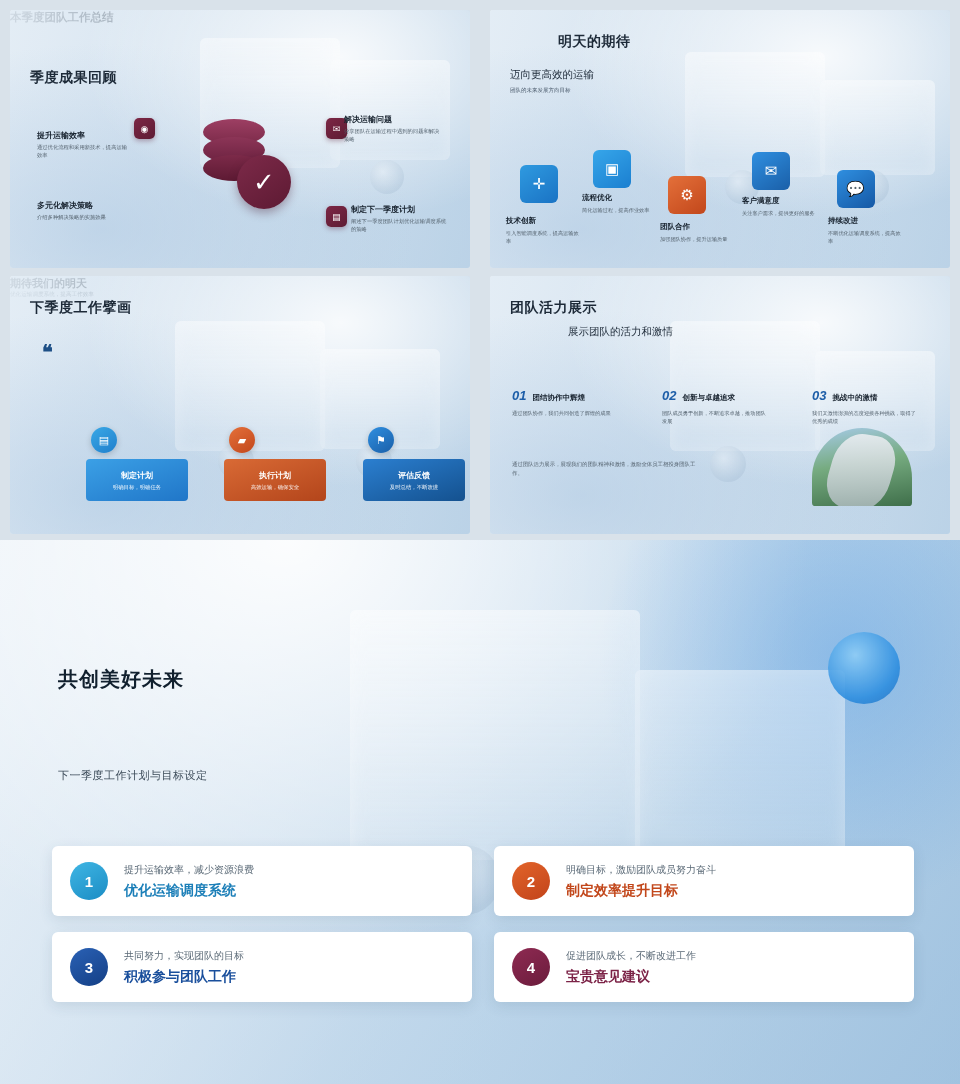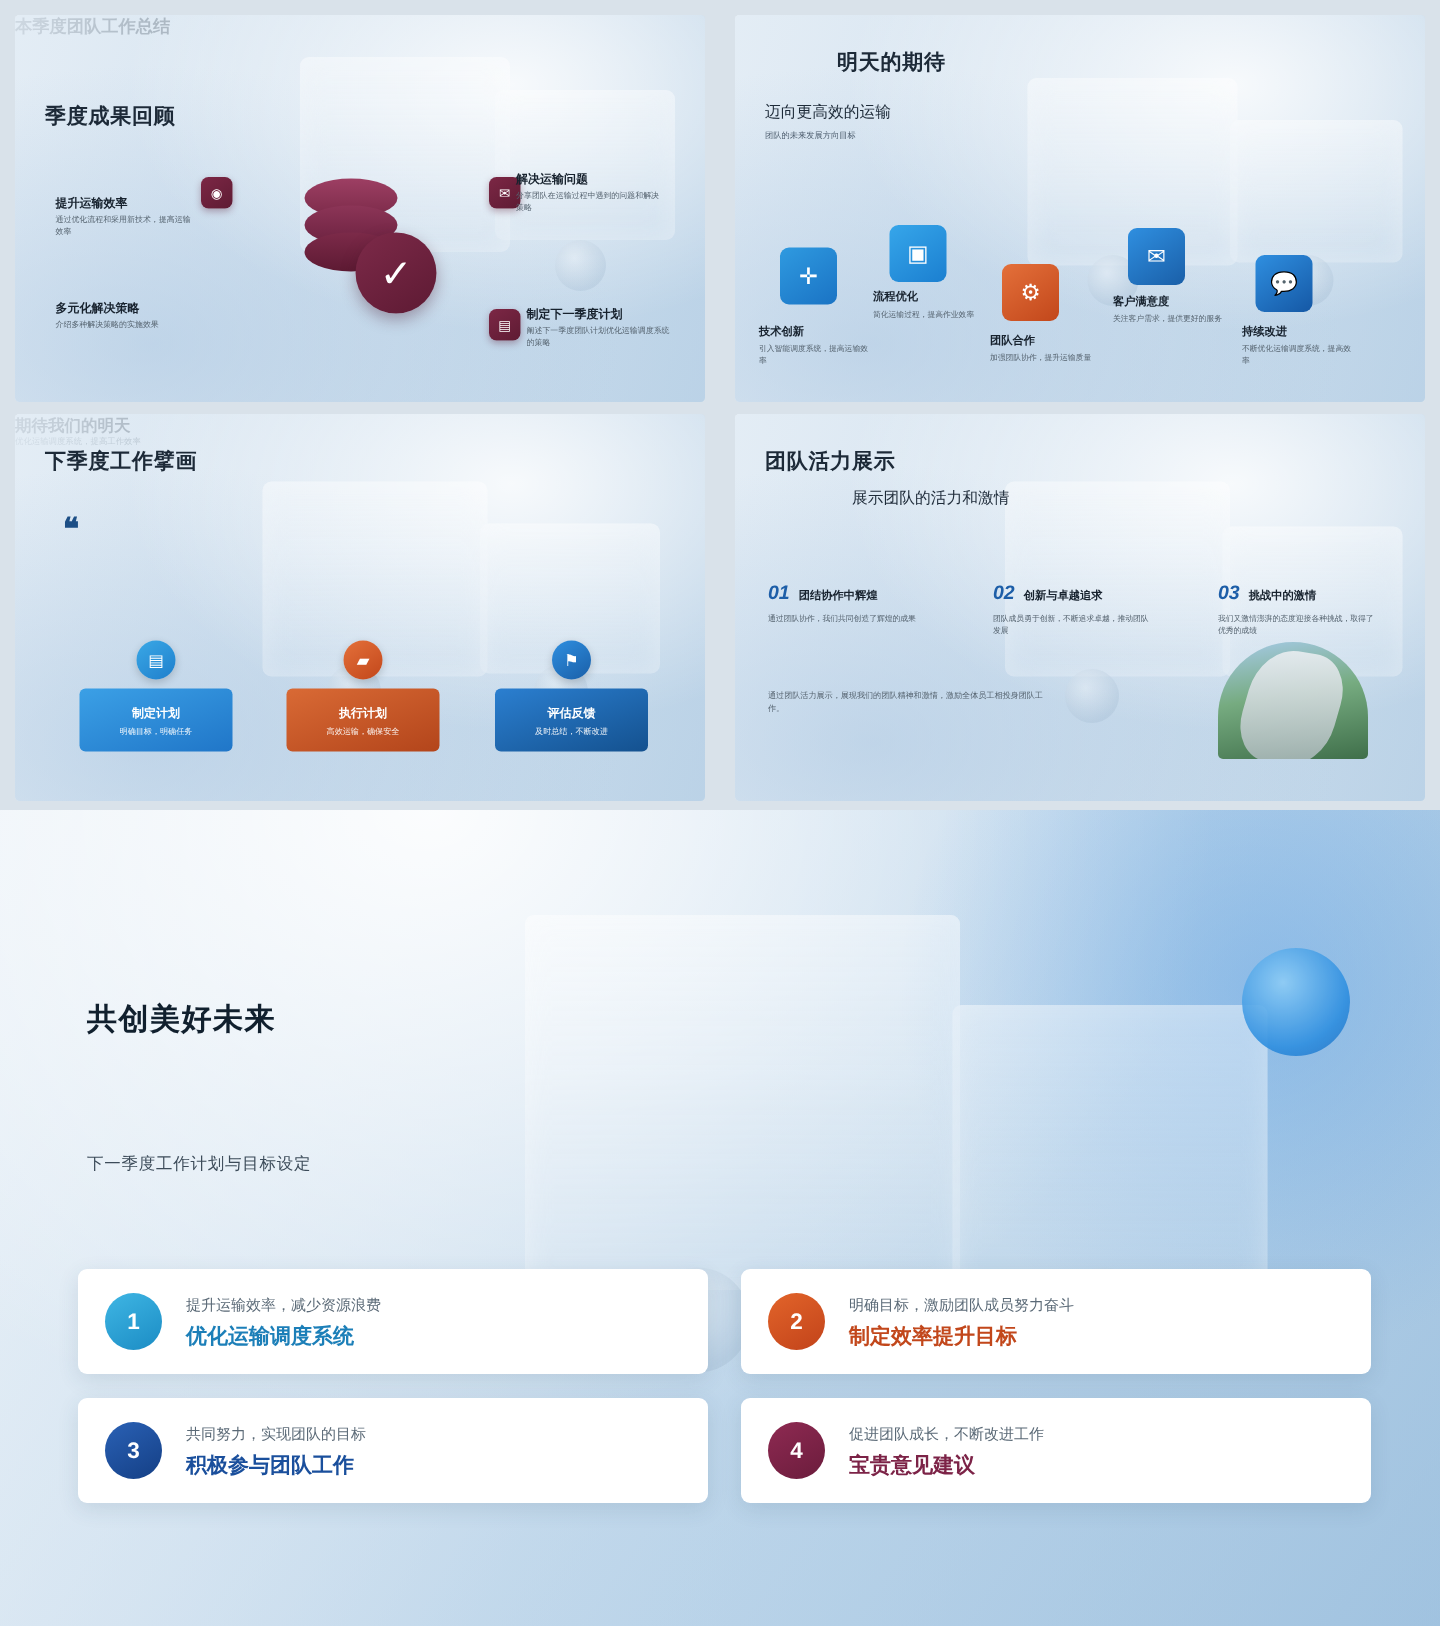--- a/index.html
+++ b/index.html
@@ -90,21 +90,21 @@
   .quote-mark { position:absolute; left:32px; top:64px; font-size:20px; color:#1d4f86; font-weight:bold; font-family:"Liberation Serif", serif; }
   #s3-quote { left:58px; top:66px; font-size:11px; font-weight:bold; color:#17222e; }
   #s3-qdesc { left:58px; top:90px; font-size:5.6px; color:#55636f; }
   .s3-icon {
     position:absolute; width:26px; height:26px; border-radius:50%;
     display:flex; align-items:center; justify-content:center; color:#fff; font-size:11px;
     box-shadow:0 2px 6px rgba(0,0,0,.18);
   }
   .s3-box {
     position:absolute; width:102px; height:42px; border-radius:4px;
-    color:#fff; display:flex; flex-direction:column; align-items:center; justify-content:center; gap:3px;
+    color:#fff; display:flex; flex-direction:column; align-items:center; justify-content:center; gap:3px;margin-left:33px;
   }
   .s3-box .bt { font-size:8px; font-weight:bold; }
   .s3-box .bs { font-size:5.4px; opacity:.92; }
 
   
   #slide4 { left:490px; top:276px; width:460px; height:258px; border-radius:3px; }
   #s4-title { left:20px; top:23px; }
   #s4-sub { left:78px; top:49px; font-size:10.5px; }
   .s4-item { position:absolute; width:104px; }
   .s4-item .num { font-size:13px; font-weight:bold; font-style:italic; color:#1d5ea8; }

